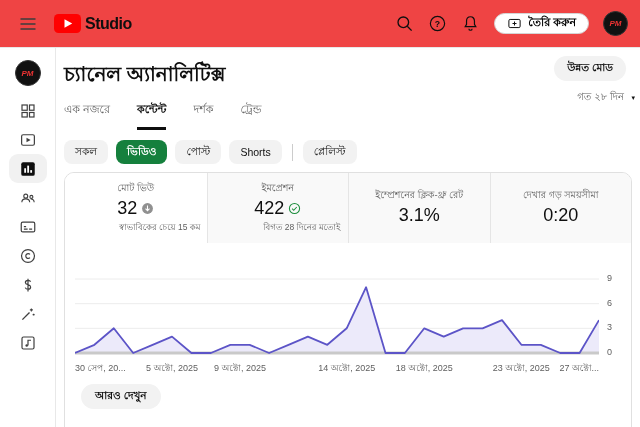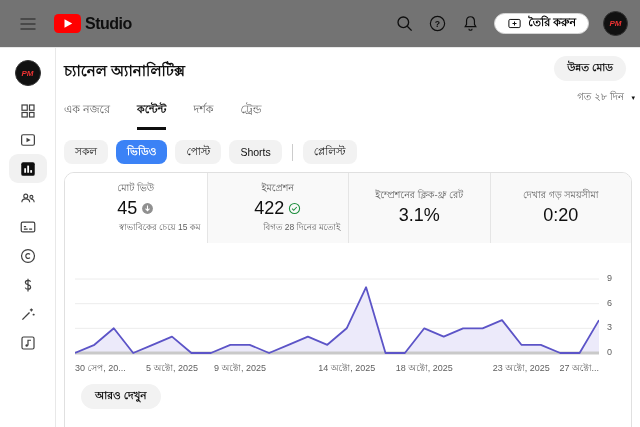--- a/index.html
+++ b/index.html
@@ -1,20 +1,20 @@
 <!DOCTYPE html>
 <html><head>
 <meta charset="utf-8">
 <style>
   * { margin:0; padding:0; box-sizing:border-box; }
   html,body { width:640px; height:427px; overflow:hidden; background:#fff;
               font-family:"Liberation Sans", sans-serif; color:#0f0f0f; }
 
   
-  #topbar { position:absolute; left:0; top:0; width:640px; height:48px; background:#737373;
+  #topbar { position:absolute; left:0; top:0; width:640px; height:48px; background:#ef4444;
             border-bottom:1px solid #e8e8e8; display:flex; align-items:center; }
   #hamburger { margin-left:18px; width:20px; height:20px; cursor:pointer; display:flex; align-items:center; }
   #logo-wrap { display:flex; align-items:center; margin-left:16px; gap:4px; cursor:pointer; }
   #yt-logo { width:27px; height:19px; }
   #brand { font-size:16px; font-weight:bold; letter-spacing:-0.5px; }
   #topbar-right { margin-left:auto; display:flex; align-items:center; gap:14px; margin-right:12px; }
   .top-icon { width:19px; height:19px; cursor:pointer; }
   #create-btn { display:flex; align-items:center; gap:6px; border:1px solid #d5d5d5; border-radius:16px;
                 height:21px; padding:0 12px; background:#fff; cursor:pointer; font-size:11px; font-weight:bold; }
   .avatar { border-radius:50%; background:#111; color:#e33; font-weight:bold; font-style:italic;
@@ -25,39 +25,39 @@
   
   #sidebar { position:absolute; left:0; top:48px; width:56px; height:379px; background:#fff;
              border-right:1px solid #e8e8e8; display:flex; flex-direction:column; align-items:center; }
   #side-avatar { width:26px; height:26px; font-size:8px; margin-top:12px; margin-bottom:10px; }
   .side-item { width:38px; height:29px; display:flex; align-items:center; justify-content:center;
                border-radius:9px; cursor:pointer; }
   .side-item.active { background:#f1f1f1; }
   .side-item svg { display:block; }
 
   
-  #page-title { position:absolute; left:64px; top:59px; font-size:15px; font-weight:bold; }
+  #page-title { position:absolute; left:64px; top:59px; font-size:20px; font-weight:bold; }
   #advanced-btn { position:absolute; right:14px; top:56px; height:25px; padding:0 13px; border:none;
                   border-radius:14px; background:#f2f2f2; font-size:10.5px; font-weight:bold;
                   color:#0f0f0f; cursor:pointer; font-family:inherit; }
   #date-block { position:absolute; right:16px; top:86px; text-align:right; cursor:pointer; }
   #date-range { font-size:10px; color:#3f3f3f; }
   #date-period { font-size:10px; color:#606060; margin-top:3px; }
   #date-caret { position:absolute; right:5px; top:94px; font-size:7px; color:#0f0f0f; cursor:pointer; }
 
   
   #tabs { position:absolute; left:64px; top:101px; display:flex; gap:27px; }
   .tab { font-size:11px; color:#606060; padding-bottom:7px; border-bottom:3px solid transparent; cursor:pointer; }
   .tab.active { color:#0f0f0f; font-weight:bold; border-bottom-color:#0f0f0f; }
 
   
   #chips { position:absolute; left:64px; top:140px; display:flex; align-items:center; gap:8px; }
   .chip { height:24px; display:flex; align-items:center; padding:0 11px; border-radius:8px;
           background:#f2f2f2; font-size:10.5px; cursor:pointer; white-space:nowrap; }
-  .chip.active { background:#3b82f6; color:#fff; font-weight:bold; }
+  .chip.active { background:#15803d; color:#fff; font-weight:bold; }
   .chip-divider { width:1px; height:17px; background:#ccc; margin:0 2px; }
 
   
   #card { position:absolute; left:64px; top:172px; width:568px; height:314px;
           border:1px solid #e0e0e0; border-radius:10px; background:#fff; overflow:hidden; }
   #metric-row { display:flex; height:70px; }
   .metric { width:142px; height:70px; background:#f9f9f9; border-left:1px solid #e5e5e5;
             display:flex; flex-direction:column; align-items:center; justify-content:center;
             cursor:pointer; text-align:center; }
   .metric:first-child { border-left:none; }
@@ -204,21 +204,21 @@
     <div class="chip">Shorts</div>
     <div class="chip-divider"></div>
     <div class="chip">প্লেলিস্ট</div>
   </div>
 
 <div id="card">
   <div id="metric-row">
       <div class="metric active">
         <div class="metric-label">মোট ভিউ</div>
         <div class="metric-value-row">
-          <span class="metric-value">45</span>
+          <span class="metric-value">32</span>
           <span style="display: flex;">
             <svg width="13" height="13" viewBox="0 0 24 24">
               <circle cx="12" cy="12" r="10" fill="#909090"></circle>
               <path d="M12 6.5v9M8.3 12.2L12 15.9l3.7-3.7" stroke="#fff" stroke-width="2" fill="none"></path>
             </svg>
           </span>
         </div>
         <div class="metric-note">স্বাভাবিকের চেয়ে 15 কম</div>
       </div>
       <div class="metric">

